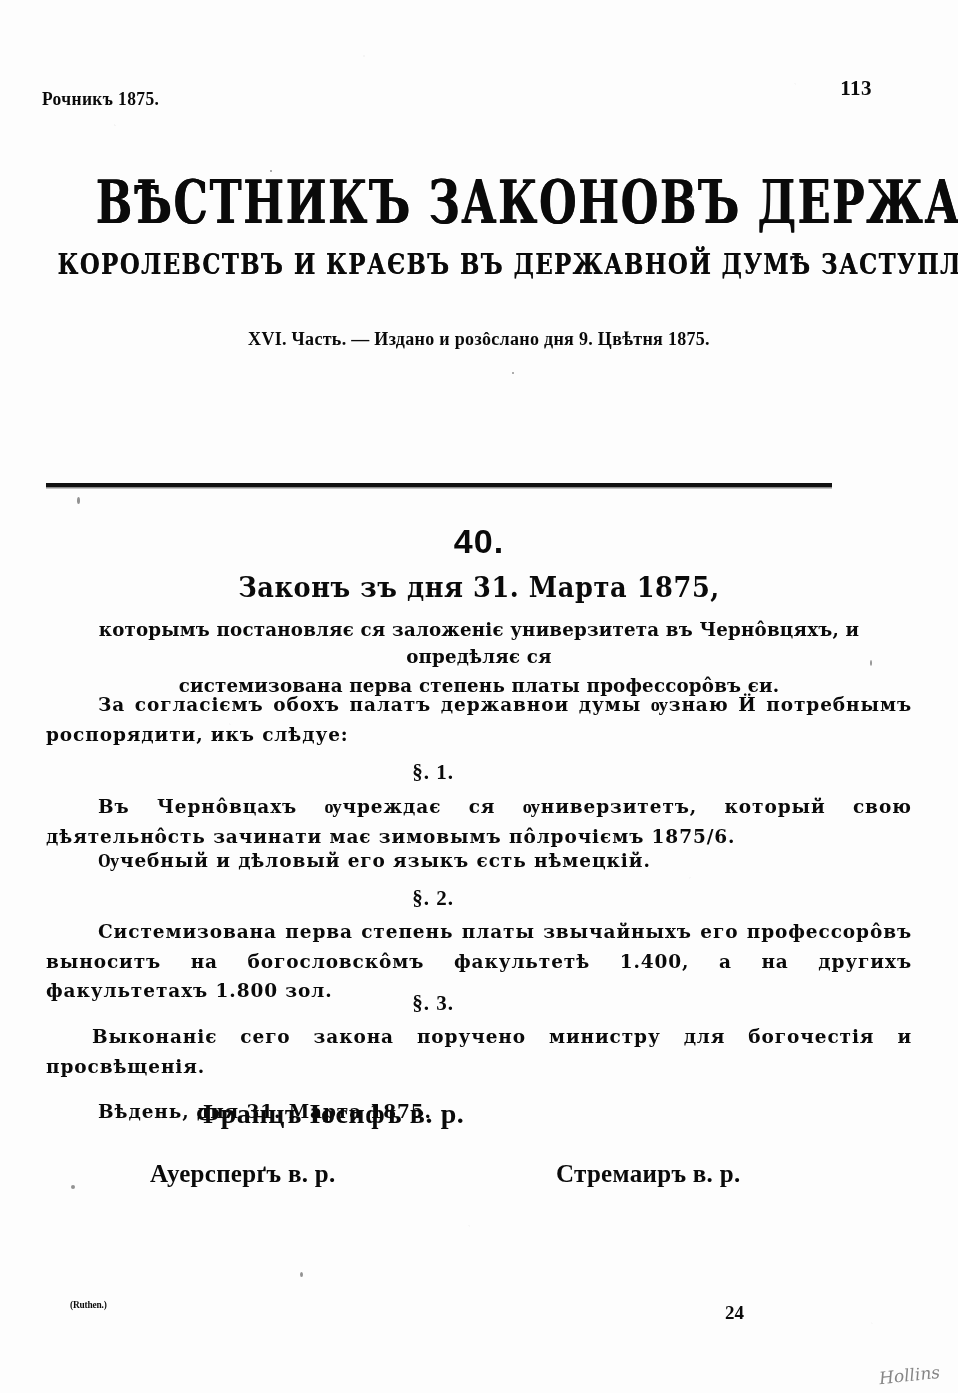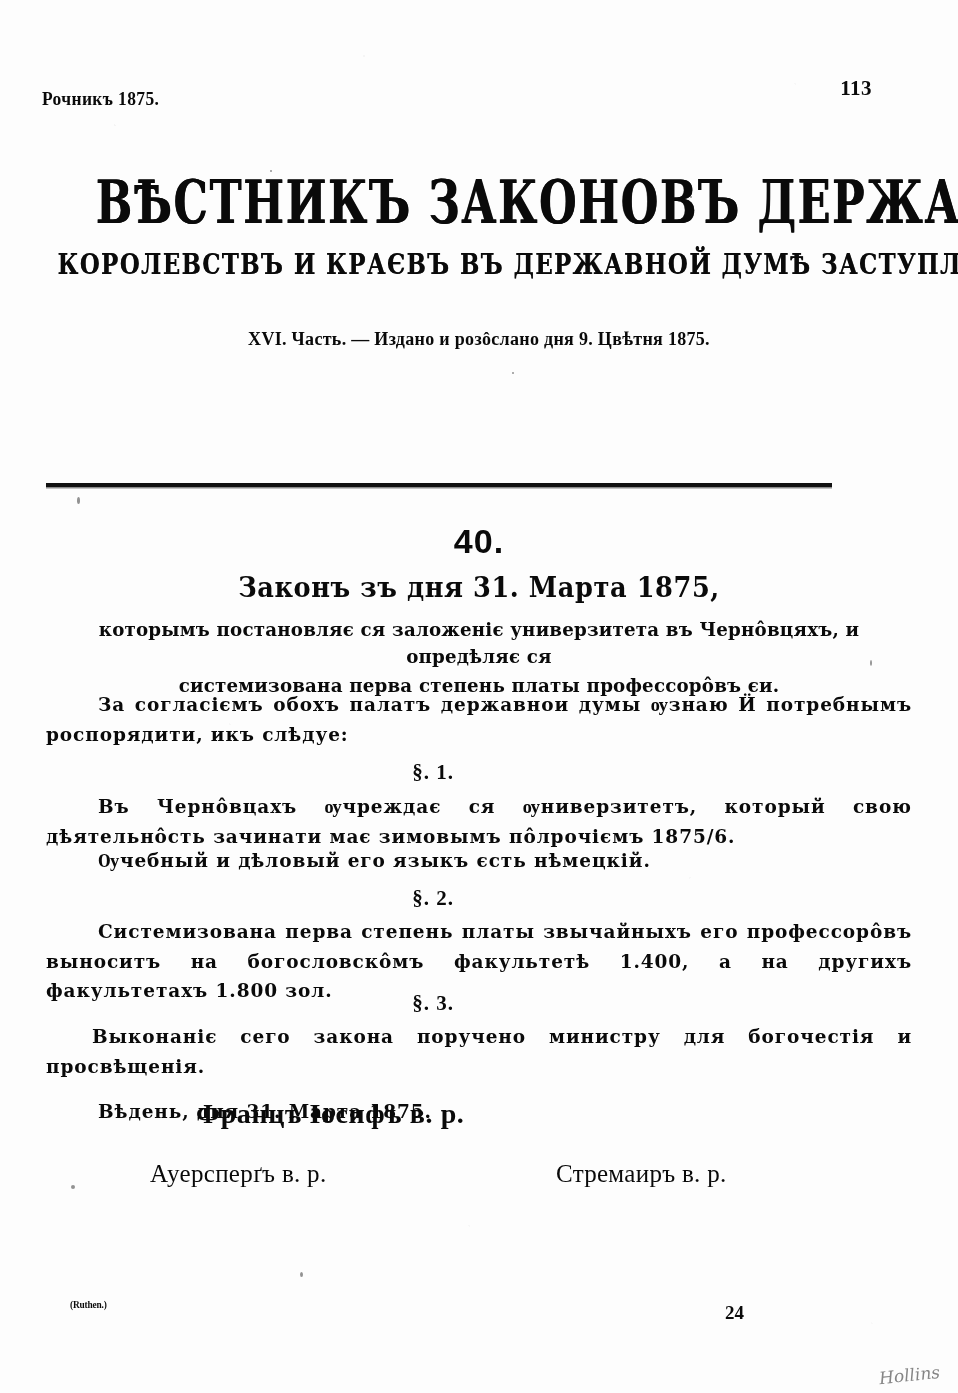--- a/index.html
+++ b/index.html
@@ -193,21 +193,21 @@
   }
   .sig-row {
     position: absolute;
     top: 1160px;
     left: 46px;
     width: 866px;
   }
   .sig-left, .sig-right {
     position: absolute;
     font-family: "Liberation Serif", "DejaVu Serif", serif;
-    font-weight: normal;
+    font-weight: bold;
     font-size: 25px;
     letter-spacing: 0.3px;
   }
   .sig-left { left: 104px; }
   .sig-right { left: 510px; }
   
   .imprint {
     position: absolute;
     left: 70px;
     top: 1298px;

